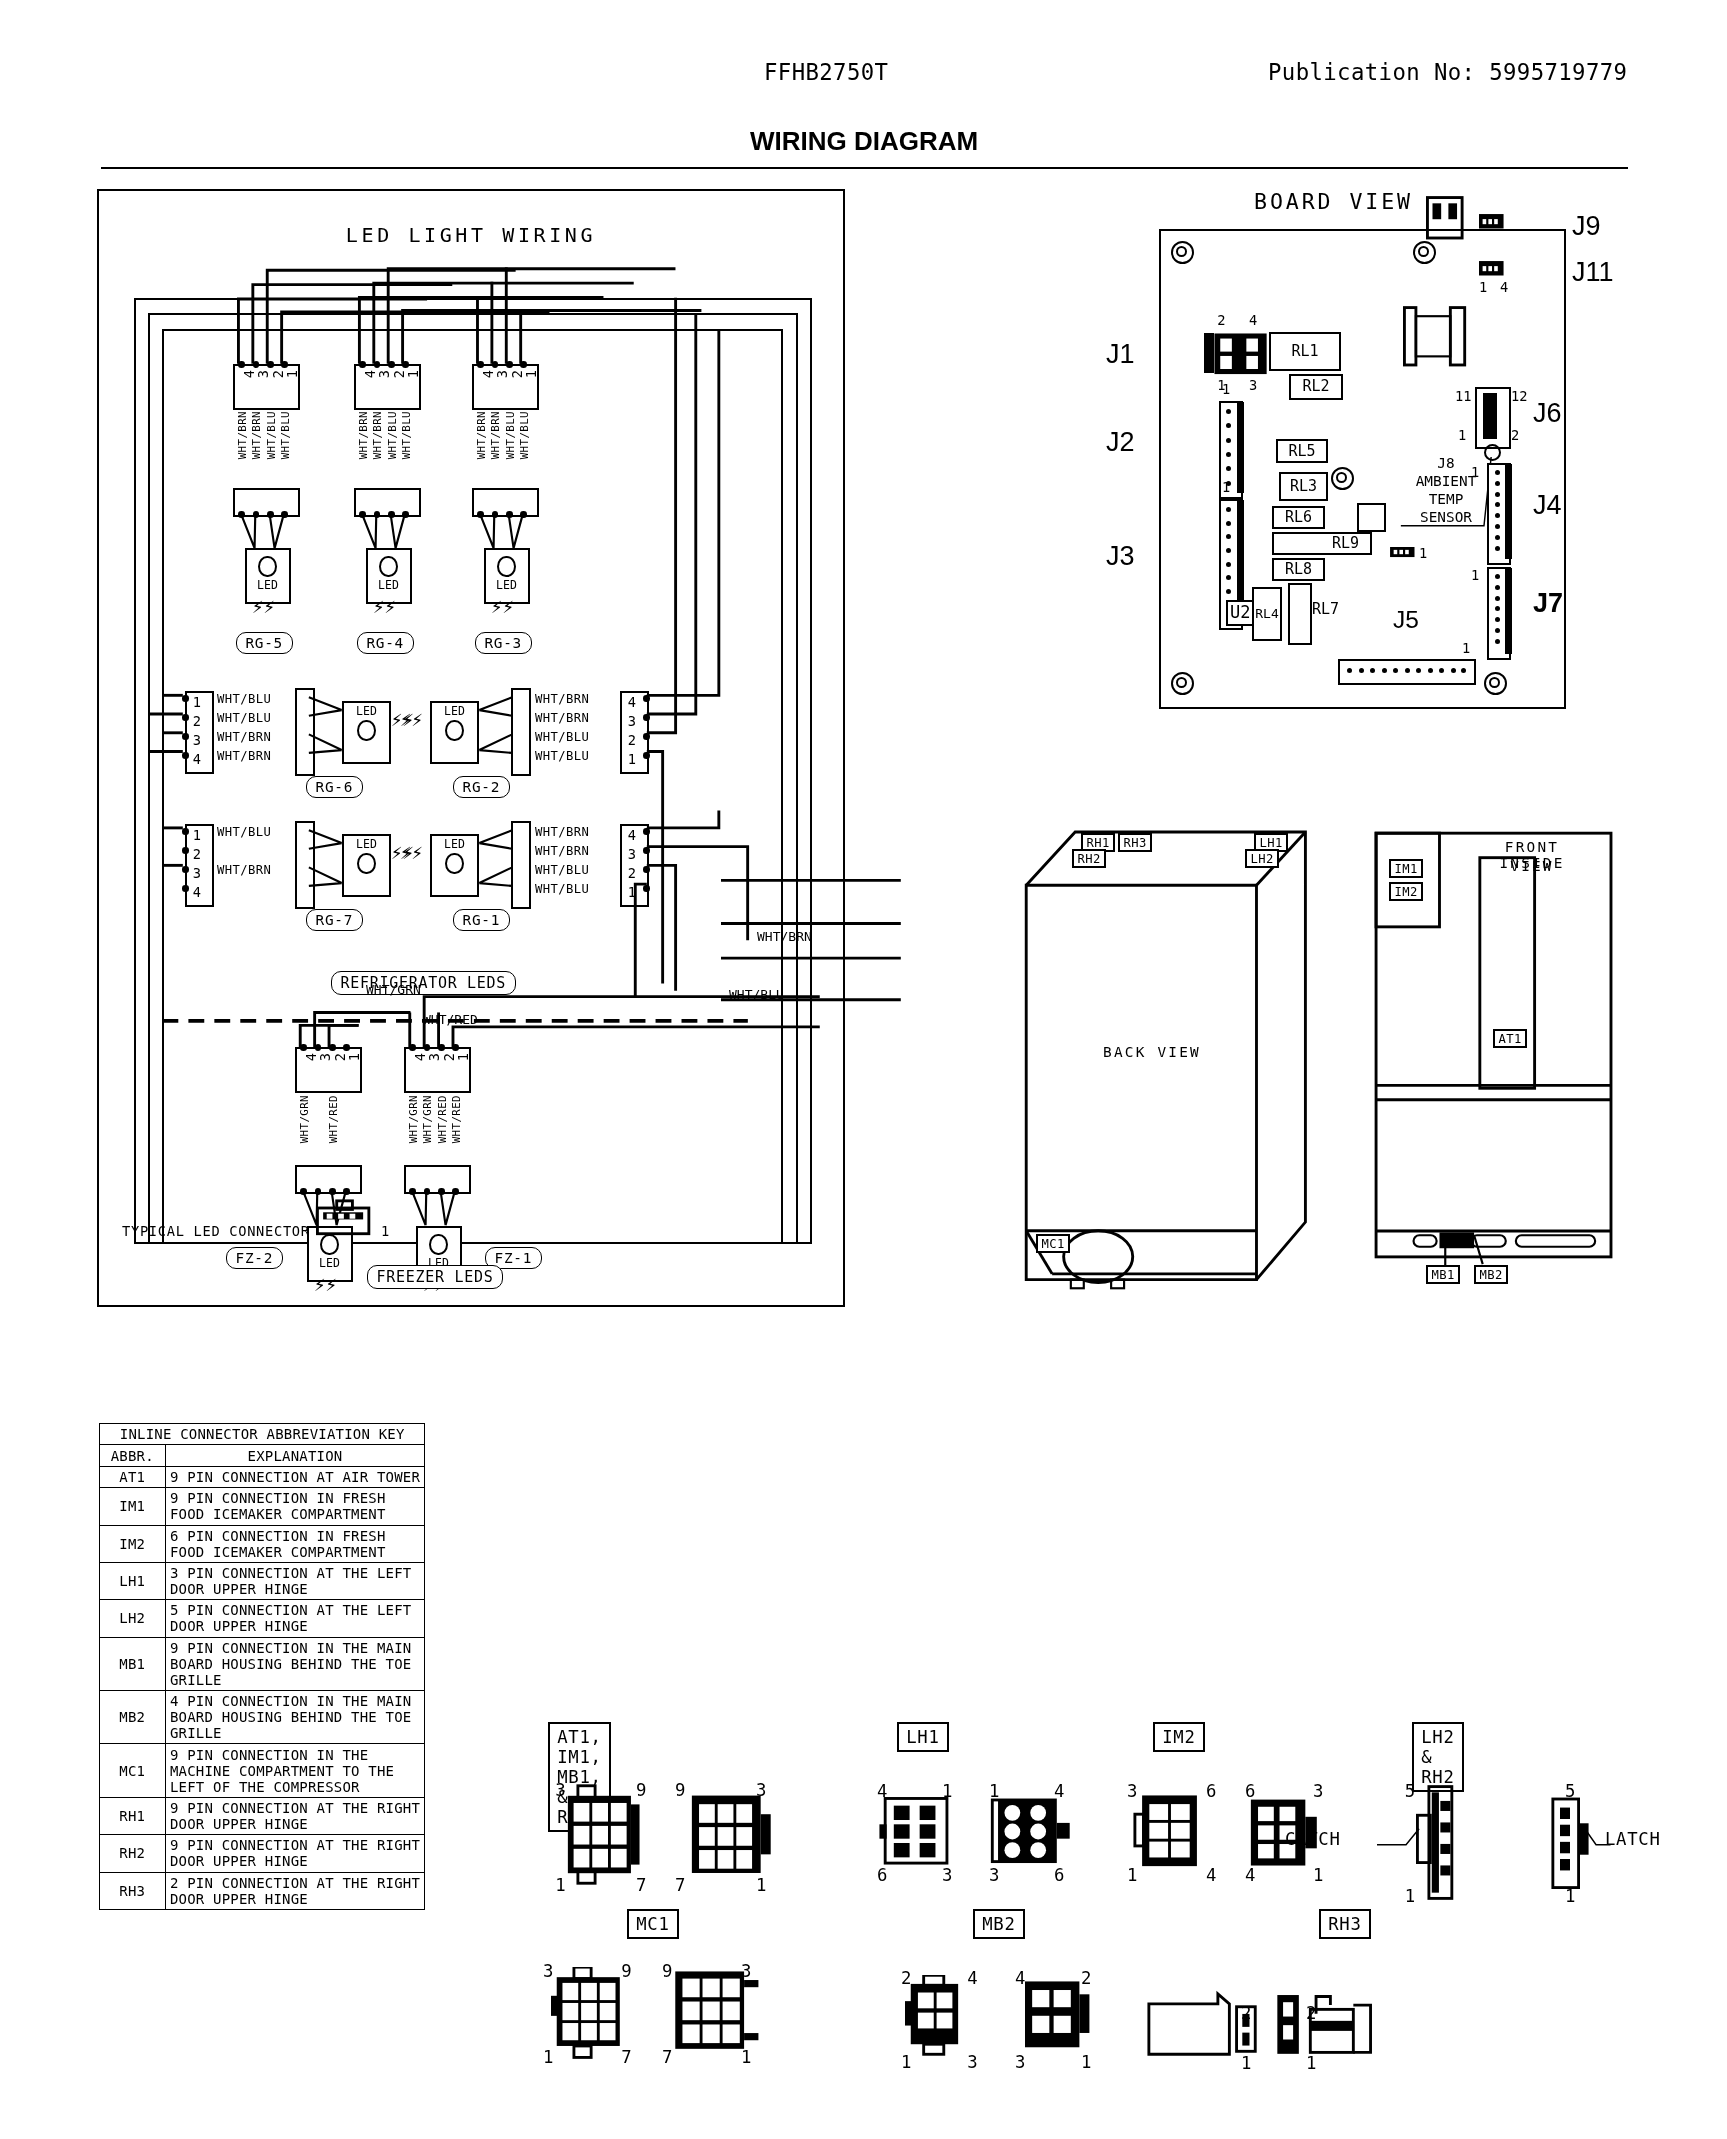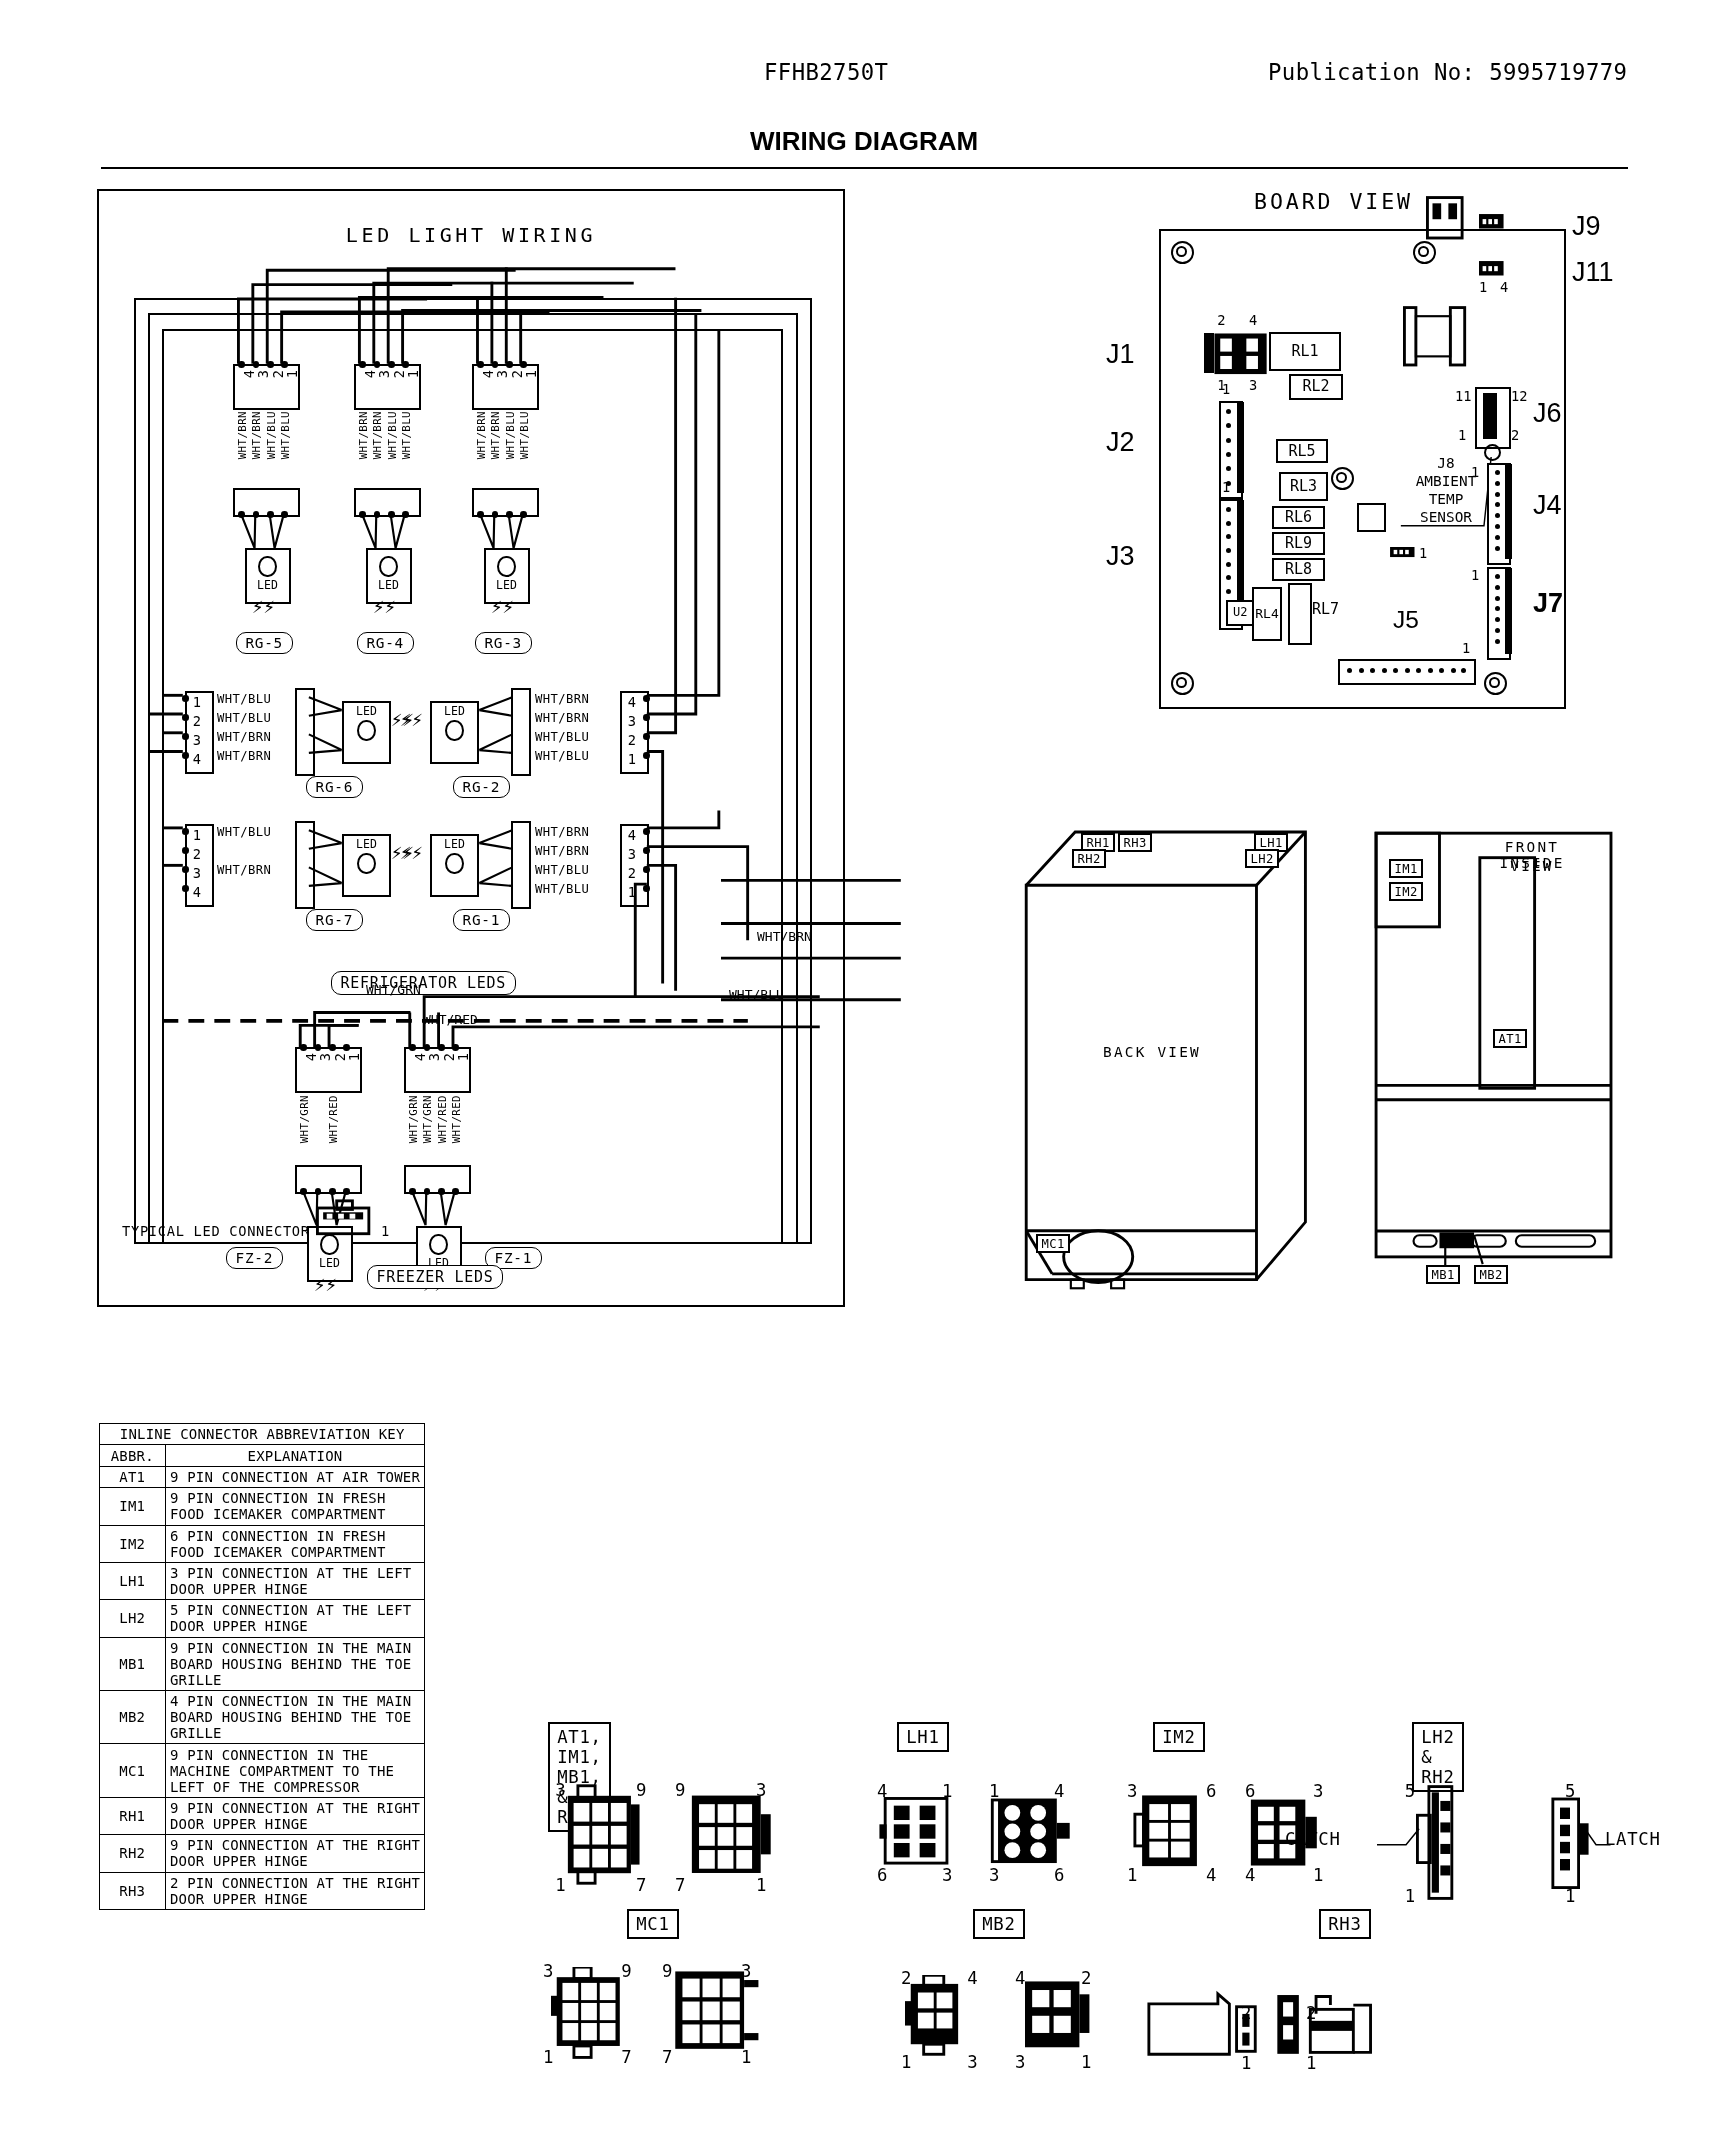--- a/index.html
+++ b/index.html
@@ -491,23 +491,23 @@
     <div class="pd" style="left:5px;top:113px;"></div>
   </div>
   <div class="fill" style="left:76px;top:269px;width:7.2px;height:124px;"></div>
   <div class="jlabel" style="left:-55px;top:310px;">J3</div>
 
   <div class="rl" style="left:108px;top:101px;width:68px;height:35px;line-height:35px;">RL1</div>
   <div class="rl" style="left:128px;top:143px;width:50px;height:21.6px;line-height:21.6px;">RL2</div>
   <div class="rl" style="left:115px;top:208px;width:48px;height:20px;line-height:20px;">RL5</div>
   <div class="rl" style="left:118px;top:241px;width:45px;height:24.5px;line-height:24.5px;">RL3</div>
   <div class="rl" style="left:111px;top:275px;width:49px;height:19px;line-height:19px;">RL6</div>
-  <div class="rl" style="left:111px;top:301px;width:49px;height:19px;line-height:19px;">RL9</div>
+  <div class="rl" style="left:111px;top:301px;width:49px;height:19px;line-height:19px;padding-left:47px;">RL9</div>
   <div class="rl" style="left:111px;top:327px;width:49px;height:19px;line-height:19px;">RL8</div>
-  <div class="rl" style="left:65px;top:369px;width:24.5px;height:21.6px;line-height:21.6px;font-size:12px;">U2</div>
+  <div class="rl" style="left:65px;top:369px;width:24.5px;height:21.6px;line-height:21.6px;font-size:17px;">U2</div>
   <div class="rl" style="left:91px;top:356px;width:26px;height:50px;line-height:50px;font-size:13px;">RL4</div>
   <div class="abs" style="left:127px;top:352px;width:20px;height:58px;border:2.9px solid #000;"></div>
   <div class="abs" style="left:151px;top:369px;font-size:15px;">RL7</div>
 
   <svg class="abs" style="left:265px;top:-35px;" width="39" height="45" viewBox="0 0 54 62">
     <rect x="2" y="2" width="48" height="56" fill="none" stroke="#000" stroke-width="4"></rect>
     <rect x="9" y="10" width="12" height="22" fill="#000"></rect>
       <rect x="31" y="10" width="12" height="22" fill="#000"></rect>
   </svg>
   <svg class="abs" style="left:242px;top:75px;" width="66" height="62" viewBox="0 0 92 86">

